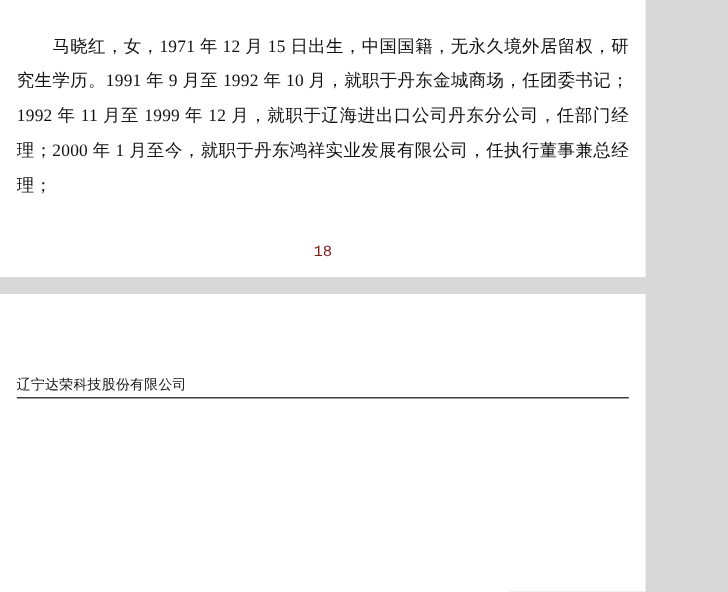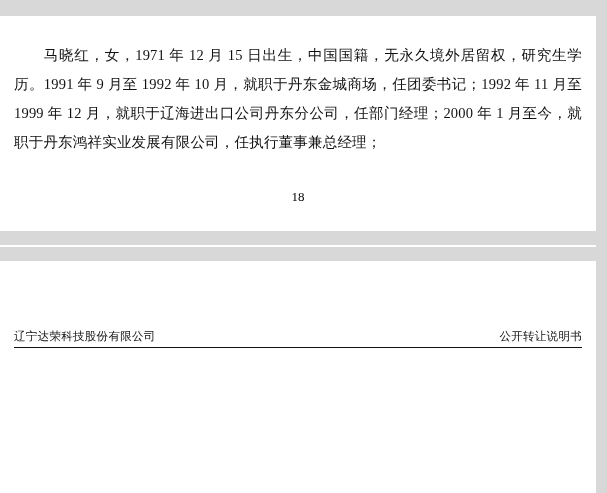--- a/index.html
+++ b/index.html
@@ -15,24 +15,23 @@
   }
   .viewport {
     position: relative;
     width: 607px;
     height: 493px;
     background: #d8d8d8;
   }
   .page {
     position: absolute;
     left: 0;
-    width: 596px;
+    width: 538px;
     background: #ffffff;
     box-sizing: border-box;
-    margin-top: 16px;
   }
   .page-one {
     top: 0;
     height: 231px;
     padding: 0 14px;
   }
   .page-gap {
     position: absolute;
     top: 231px;
     left: 0;
@@ -56,22 +55,22 @@
   }
   .para-indent {
     text-indent: 2.05em;
   }
   .p1-block {
     padding-top: 10px;
   }
   .page-number {
     text-align: center;
     font-size: 13px;
-    color: #000000;
-    font-family: Liberation Serif, serif;
+    color: #7f1d1d;
+    font-family: Liberation Mono, monospace;
     margin-top: 32px;
   }
   .header-row {
     display: flex;
     justify-content: space-between;
     align-items: center;
     font-size: 11.5px;
     color: #111111;
     font-family: Liberation Sans, sans-serif;
     padding-top: 68px;
@@ -95,18 +94,17 @@
       <p class="body-text para-indent">马晓红，女，1971 年 12 月 15 日出生，中国国籍，无永久境外居留权，研究生学历。1991 年 9 月至 1992 年 10 月，就职于丹东金城商场，任团委书记；1992 年 11 月至 1999 年 12 月，就职于辽海进出口公司丹东分公司，任部门经理；2000 年 1 月至今，就职于丹东鸿祥实业发展有限公司，任执行董事兼总经理；</p>
     </div>
     <div class="page-number">18</div>
   </div>
 
   <div class="page-gap"></div>
 
   <div class="page page-two">
     <div class="header-row">
       <span>辽宁达荣科技股份有限公司</span>
-      <span>公开转让说明书</span>
     </div>
     <div class="header-rule"></div>
   </div>
 
 </div>
 
 </body></html>

